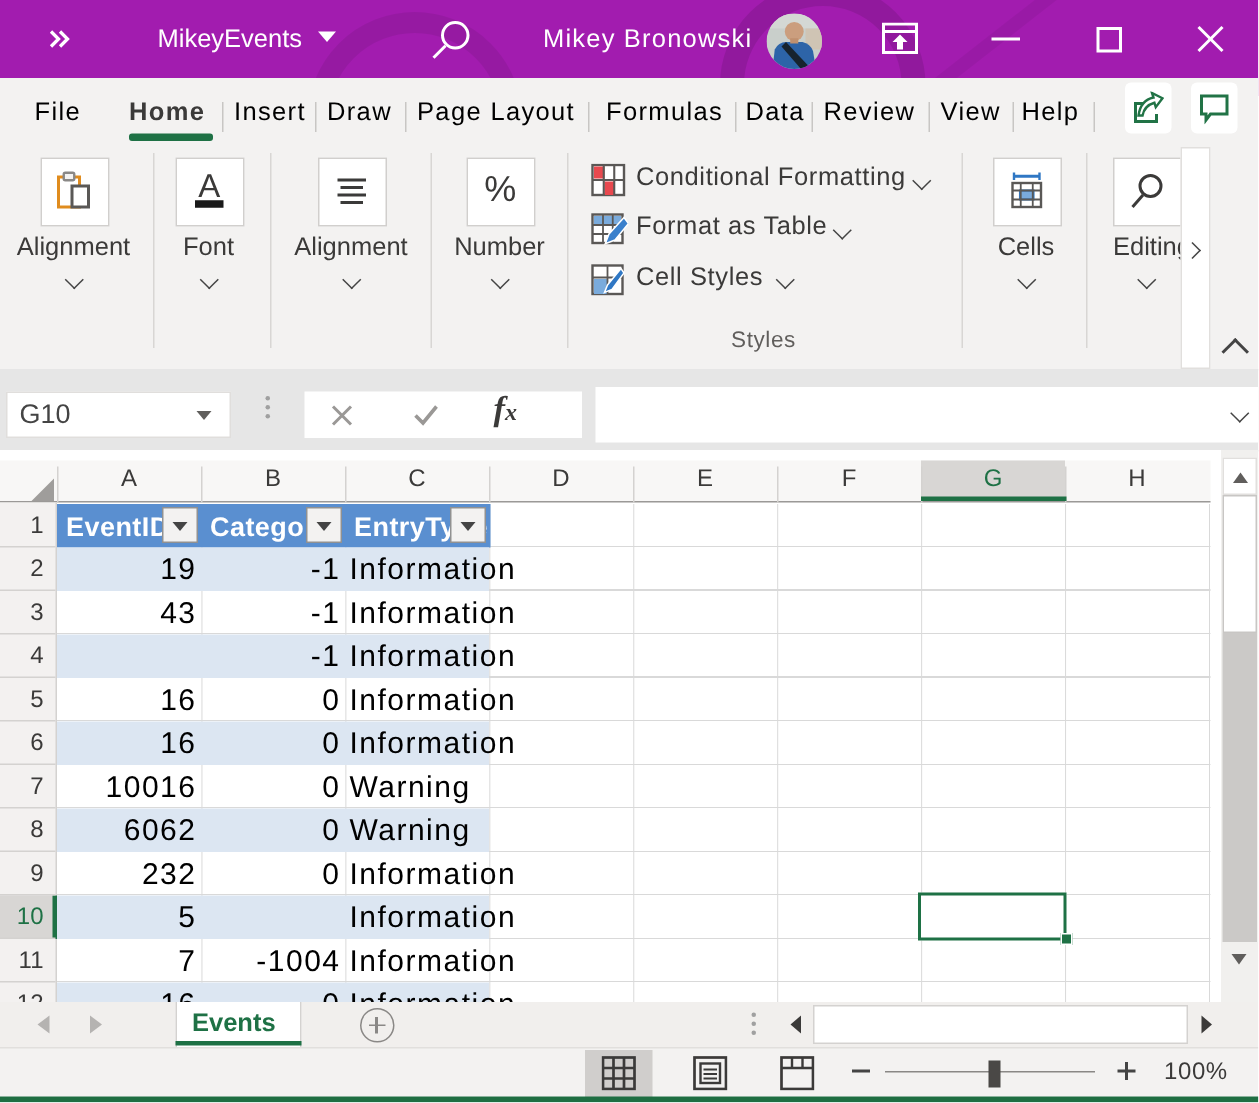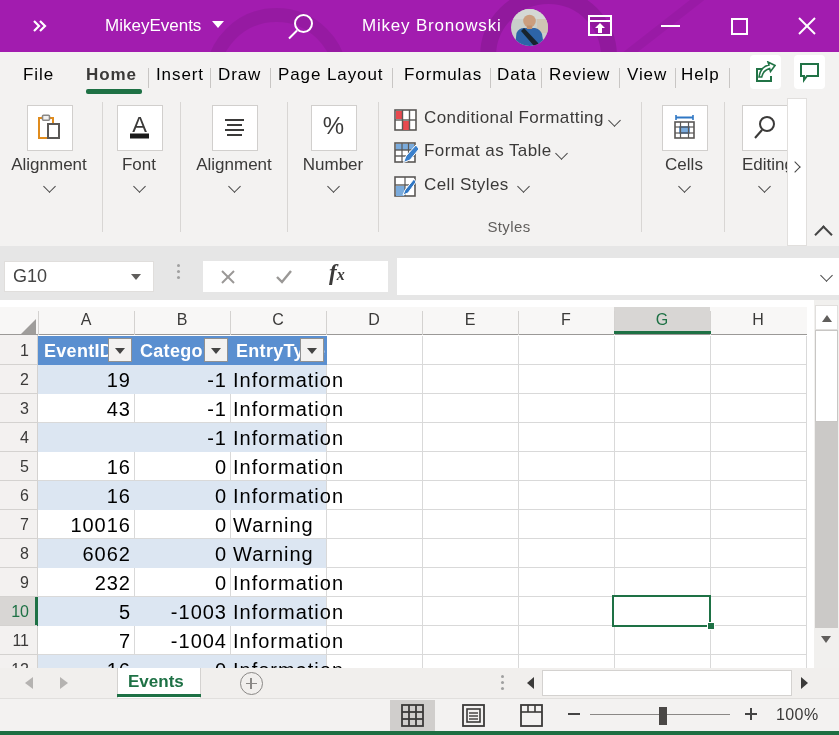--- a/index.html
+++ b/index.html
@@ -366,21 +366,20 @@
           <div class="cell num" style="left:96px;width:96px;">0</div>
           <div class="cell txt" style="left:192px;width:96px;">Warning</div>
         </div>
       <div class="trow bandw" style="top:232px;">
           <div class="cell num" style="left:0;width:96px;">232</div>
           <div class="cell num" style="left:96px;width:96px;">0</div>
           <div class="cell txt" style="left:192px;width:96px;">Information</div>
         </div>
       <div class="trow bandb" style="top:261px;">
           <div class="cell num" style="left:0;width:96px;">5</div>
-          <div class="cell num" style="left:96px;width:96px;">-1003</div>
           <div class="cell txt" style="left:192px;width:96px;">Information</div>
         </div>
       <div class="trow bandw" style="top:290px;">
           <div class="cell num" style="left:0;width:96px;">7</div>
           <div class="cell num" style="left:96px;width:96px;">-1004</div>
           <div class="cell txt" style="left:192px;width:96px;">Information</div>
         </div>
       <div class="trow bandb" style="top:319px;">
           <div class="cell num" style="left:0;width:96px;">16</div>
           <div class="cell num" style="left:96px;width:96px;">0</div>

